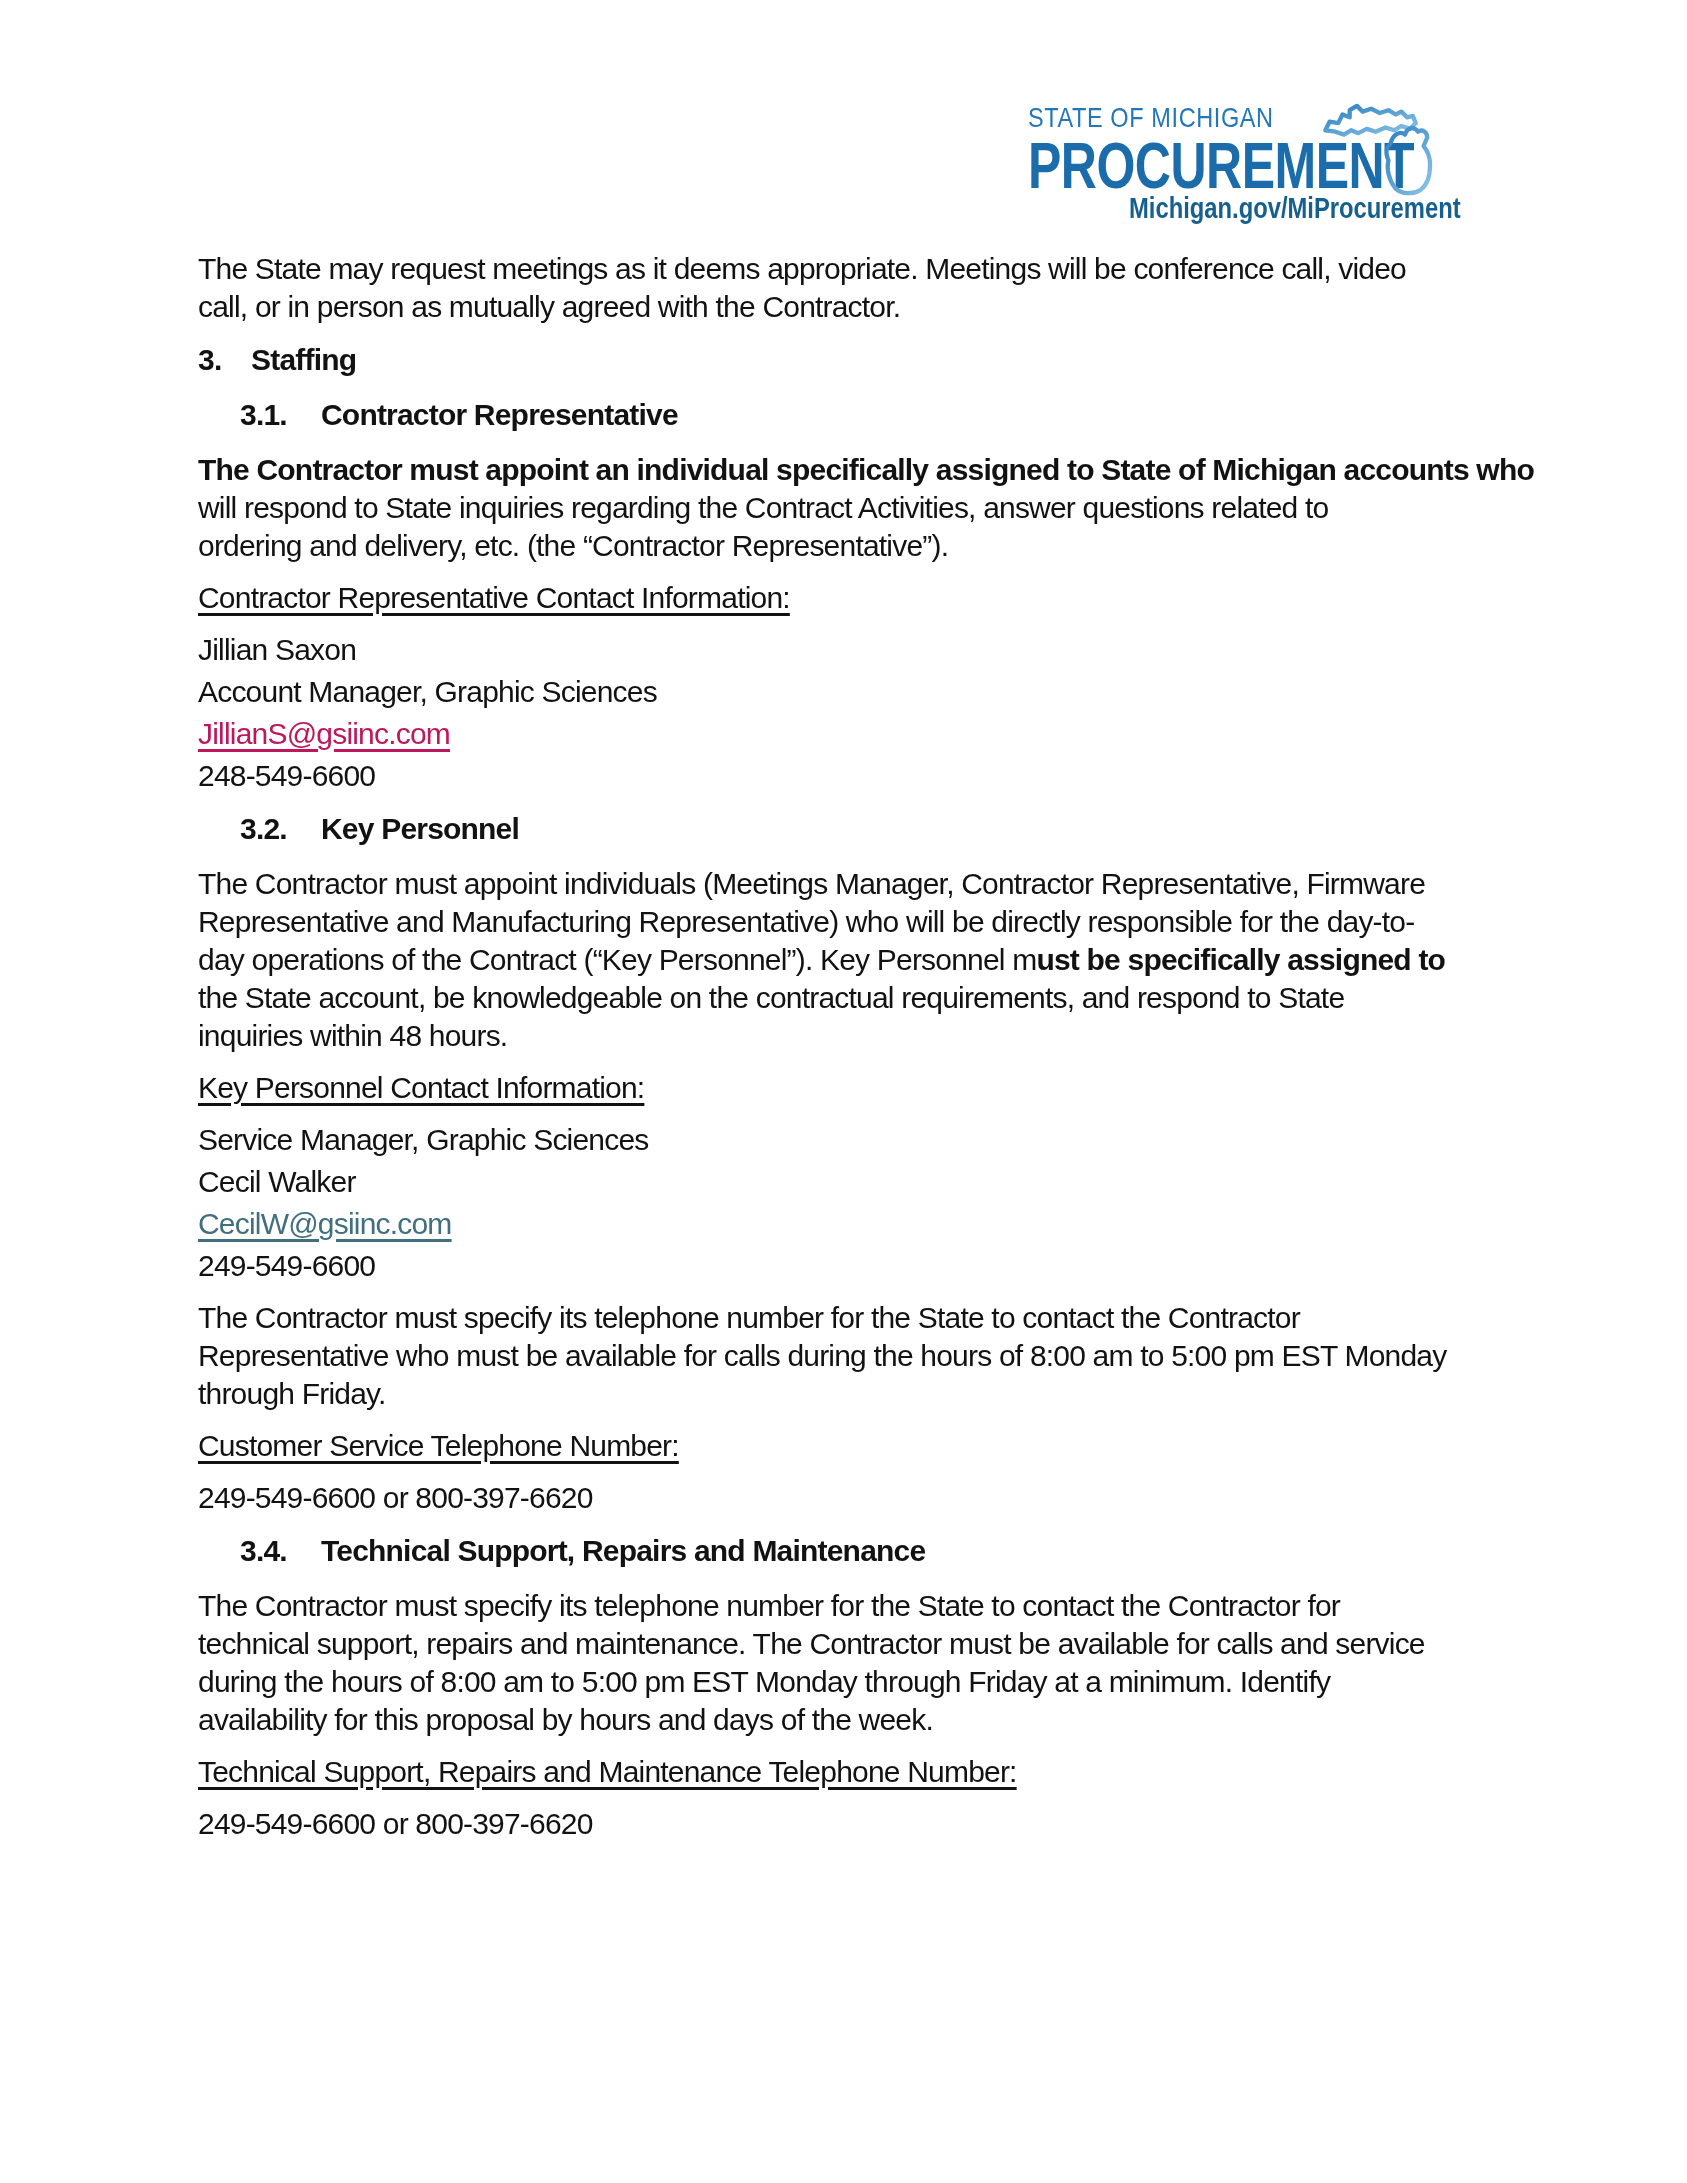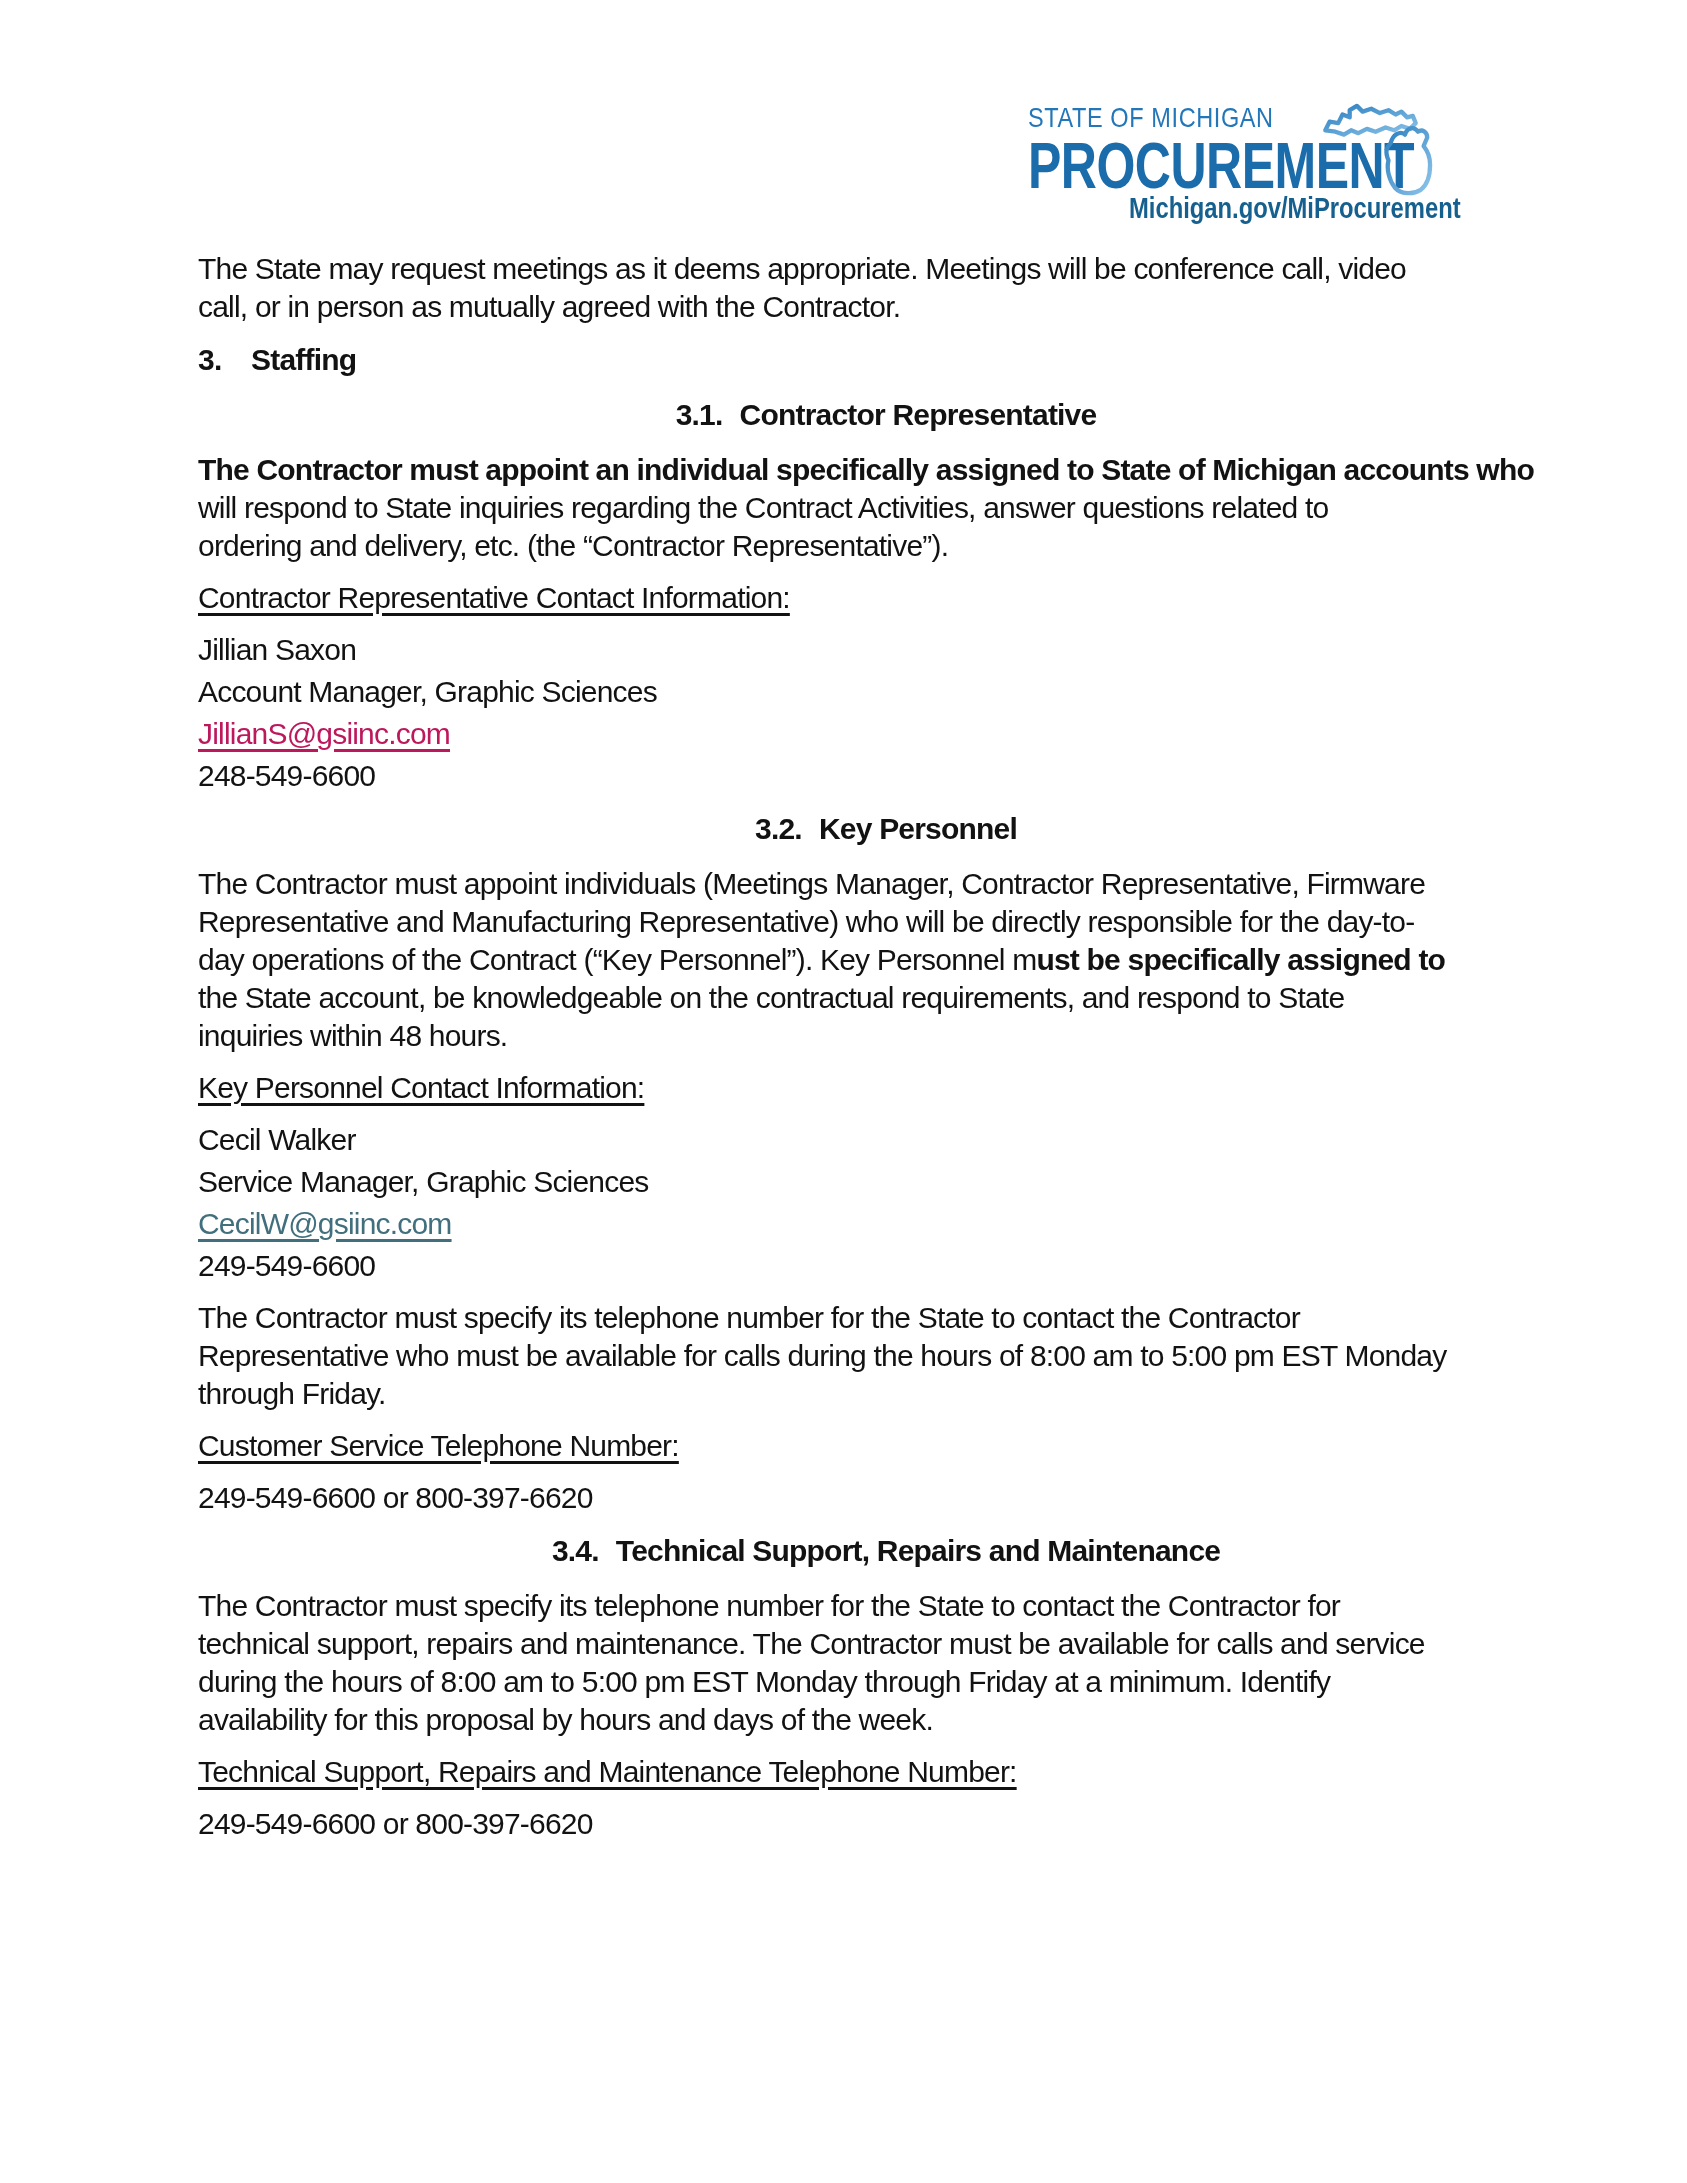--- a/index.html
+++ b/index.html
@@ -37,21 +37,21 @@
   
   .content {
     position:absolute; left:198px; top:250px; width:1317px;
     font-size:30px; line-height:38px; letter-spacing:-0.8px;
   }
   .block   { margin:0 0 14px 0; }
   .contact { margin:9px 0 14px 0; }
   .contact .line { margin-bottom:4px; }
   .heading { font-weight:700; margin:15px 0 17px 0; white-space:nowrap; }
   .h1 .hnum { display:inline-block; width:53px; }
-  .h2 { margin-left:42px;text-align:center; }
+  .h2 { margin-left:42px; }
   .h2 .hnum { display:inline-block; width:81px; }
   .bold { font-weight:700; }
   .underline { text-decoration:underline; text-underline-offset:4.6px; }
   .email-link { text-decoration:underline; text-underline-offset:4.6px; }
   .line { white-space:nowrap; }
 </style>
 </head>
 <body>
 
 <div class="page">
@@ -102,22 +102,22 @@
         <div class="line"><span>The Contractor must appoint individuals (Meetings Manager, Contractor Representative, Firmware</span></div>
         <div class="line"><span>Representative and Manufacturing Representative) who will be directly responsible for the day-to-</span></div>
         <div class="line"><span>day operations of the Contract (“Key Personnel”). Key Personnel m</span><span class="bold">ust be specifically assigned to</span></div>
         <div class="line"><span>the State account, be knowledgeable on the contractual requirements, and respond to State</span></div>
         <div class="line"><span>inquiries within 48 hours.</span></div>
       </div>
       <div class="block">
         <div class="line"><span class="underline">Key Personnel Contact Information:</span></div>
       </div>
       <div class="contact">
+        <div class="line"><span>Service Manager, Graphic Sciences</span></div>
         <div class="line"><span>Cecil Walker</span></div>
-        <div class="line"><span>Service Manager, Graphic Sciences</span></div>
         <div class="line"><a href="#" class="email-link" style="color: rgb(65, 111, 126); text-align: right;">CecilW@gsiinc.com</a></div>
         <div class="line"><span>249-549-6600</span></div>
       </div>
       <div class="block">
         <div class="line"><span>The Contractor must specify its telephone number for the State to contact the Contractor</span></div>
         <div class="line"><span>Representative who must be available for calls during the hours of 8:00 am to 5:00 pm EST Monday</span></div>
         <div class="line"><span>through Friday.</span></div>
       </div>
       <div class="block">
         <div class="line"><span class="underline">Customer Service Telephone Number:</span></div>

